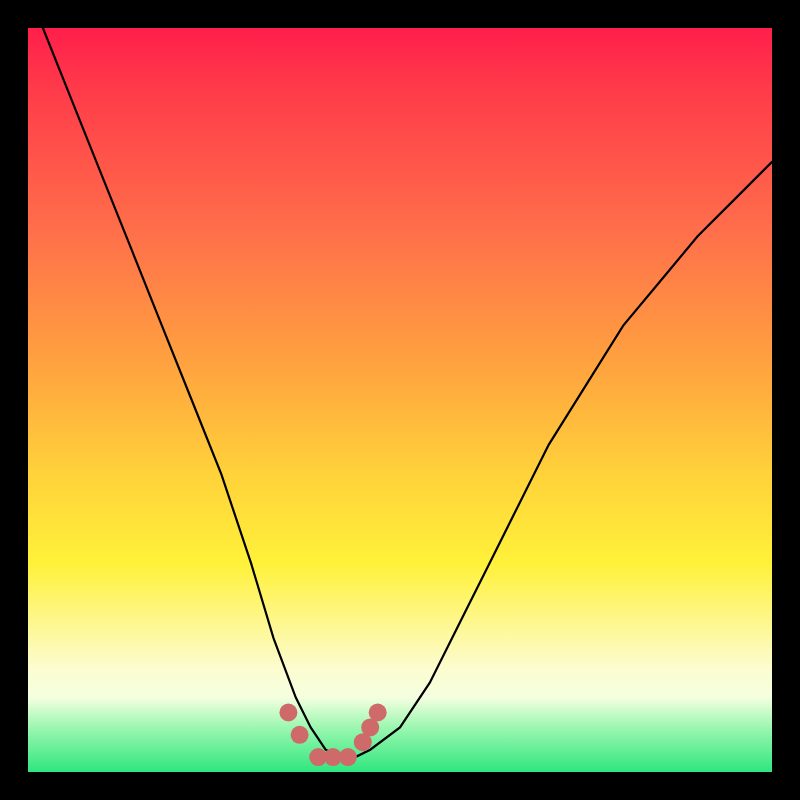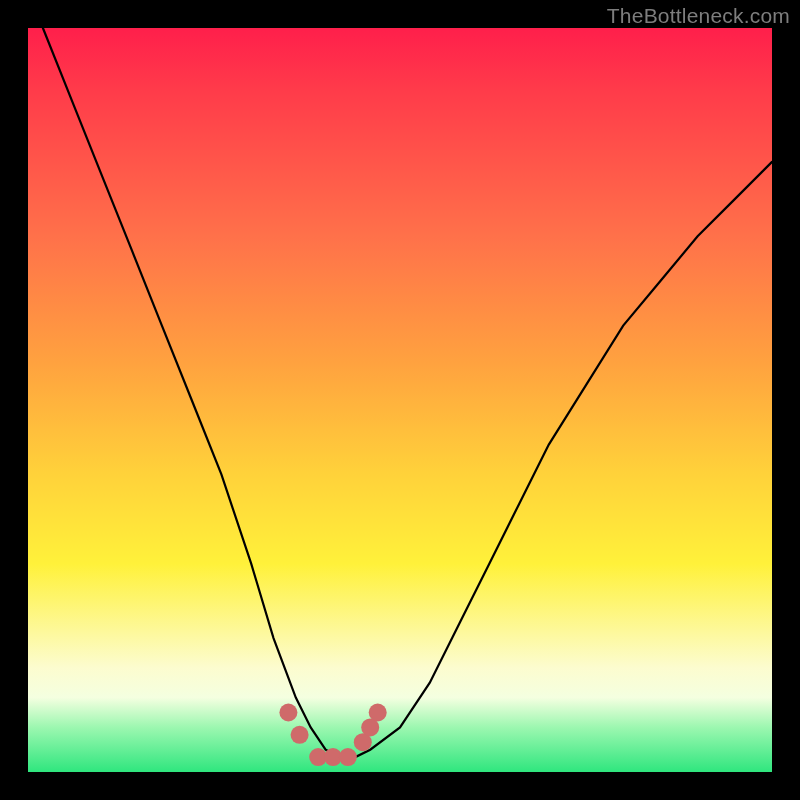--- a/index.html
+++ b/index.html
@@ -70,14 +70,13 @@
           <circle cx="271.6" cy="706.8" r="9" fill="#cf6a6a"></circle>
           <circle cx="290.2" cy="729.1" r="9" fill="#cf6a6a"></circle>
           <circle cx="305.0" cy="729.1" r="9" fill="#cf6a6a"></circle>
           <circle cx="319.9" cy="729.1" r="9" fill="#cf6a6a"></circle>
           <circle cx="334.8" cy="714.2" r="9" fill="#cf6a6a"></circle>
           <circle cx="342.2" cy="699.4" r="9" fill="#cf6a6a"></circle>
           <circle cx="349.7" cy="684.5" r="9" fill="#cf6a6a"></circle>
         </g>
     </svg>
   </div>
-  <div class="watermark">TheBottleneck.com</div>
 </div>
 
 </body></html>

